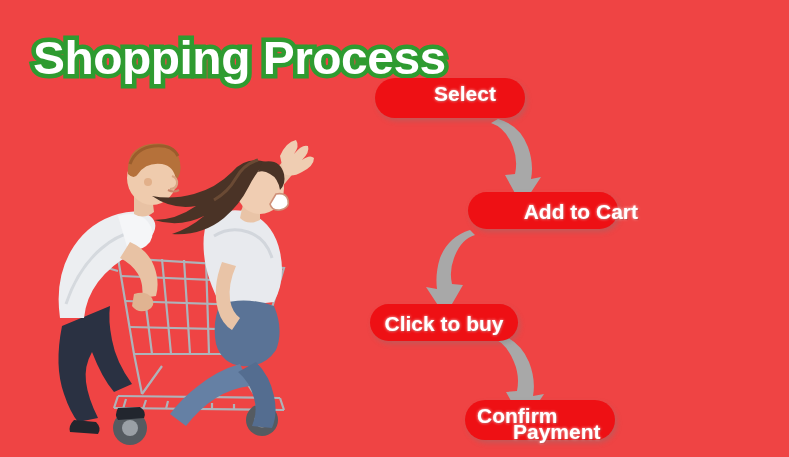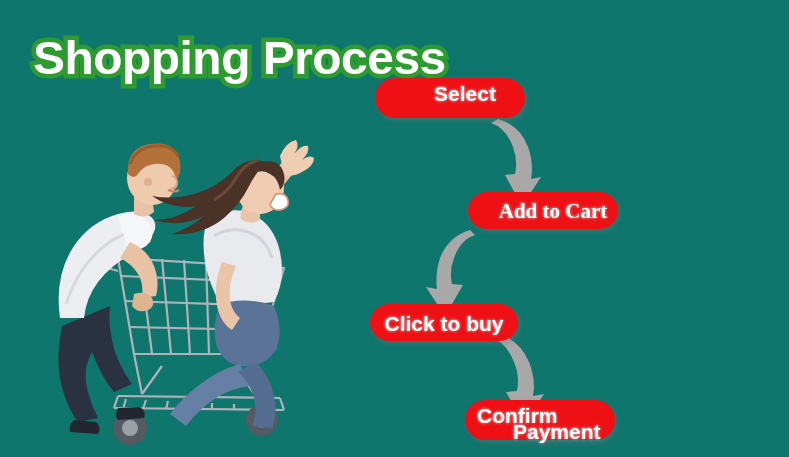--- a/index.html
+++ b/index.html
@@ -7,21 +7,21 @@
     padding: 0;
     background: #ffffff;
   }
   body {
     font-family: "Liberation Sans", sans-serif;
   }
   #canvas {
     position: relative;
     width: 789px;
     height: 457px;
-    background: #0f766e;
+    background: #ef4444;
     overflow: hidden;
   }
 
   
   #page-title {
     position: absolute;
     left: 33px;
     top: 34px;
     font-family: "Liberation Sans Narrow", "Liberation Sans", sans-serif;
     font-size: 47px;
@@ -53,21 +53,21 @@
     white-space: nowrap;
     text-shadow: 0 0 3px rgba(255,255,255,0.85), 1px 1px 1px rgba(160,0,0,0.5);
     letter-spacing: 0px;
   }
 
   #pill-select-product { left: 375px; top: 78px; width: 150px; height: 40px; }
   #label-select   { left: 16px;  top: 5px; padding-left: 43px;  }
   #label-product  { left: 60px;  top: 21px; }
 
   #pill-add-to-cart { left: 468px; top: 192px; width: 150px; height: 37px; }
-  #label-add-to-cart { left: 0;    top: 9px;  width: 170px; text-align: center; font-family: Liberation Serif, serif; }
+  #label-add-to-cart { left: 0;    top: 9px;  width: 170px; text-align: right; }
 
   #pill-click-to-buy { left: 370px; top: 294px; width: 148px; height: 37px; margin-top: 10px; }
   #label-click-to-buy { left: 0;    top: 9px;  width: 148px; text-align: center; }
 
   #pill-confirm-payment { left: 465px; top: 400px; width: 150px; height: 40px; }
   #label-confirm  { left: 12px; top: 5px;  }
   #label-payment  { left: 48px; top: 21px; }
 
   
   #arrows {

